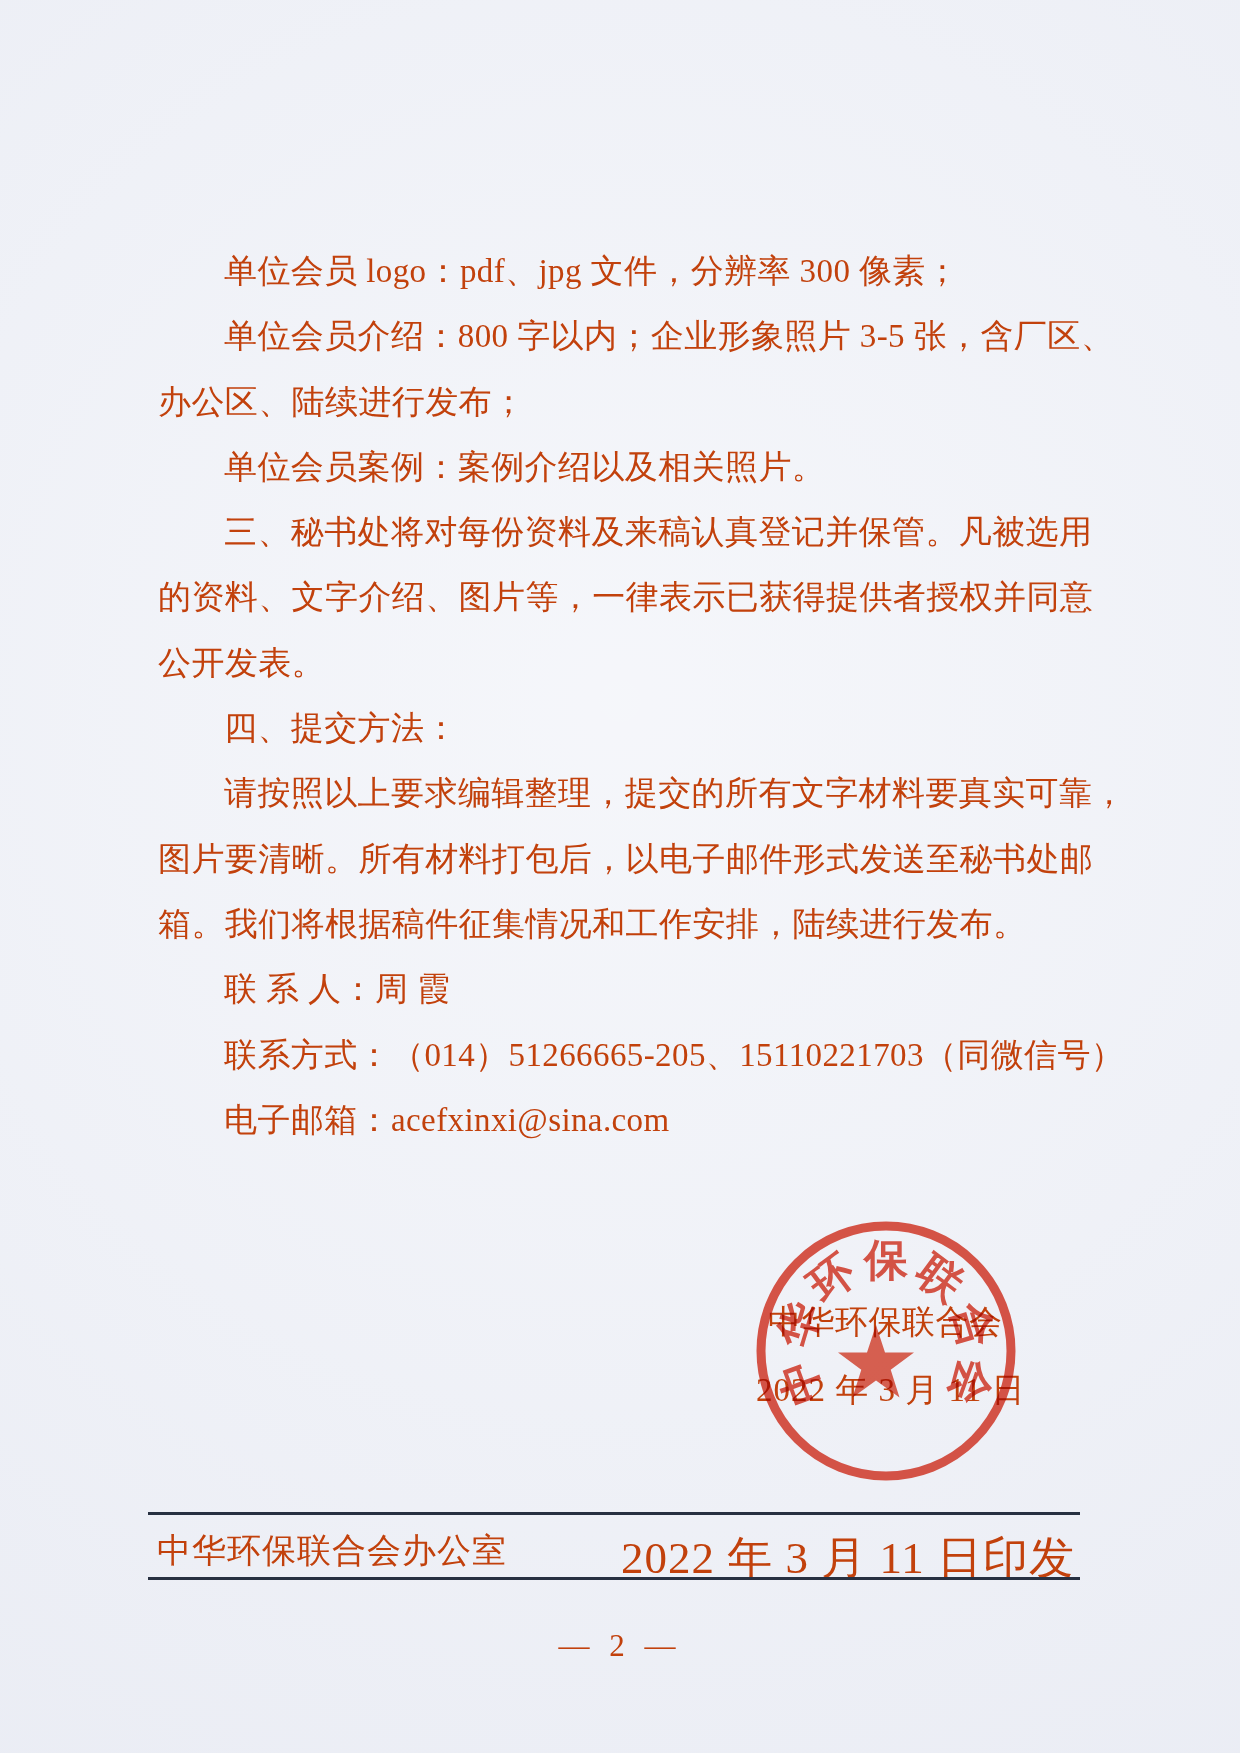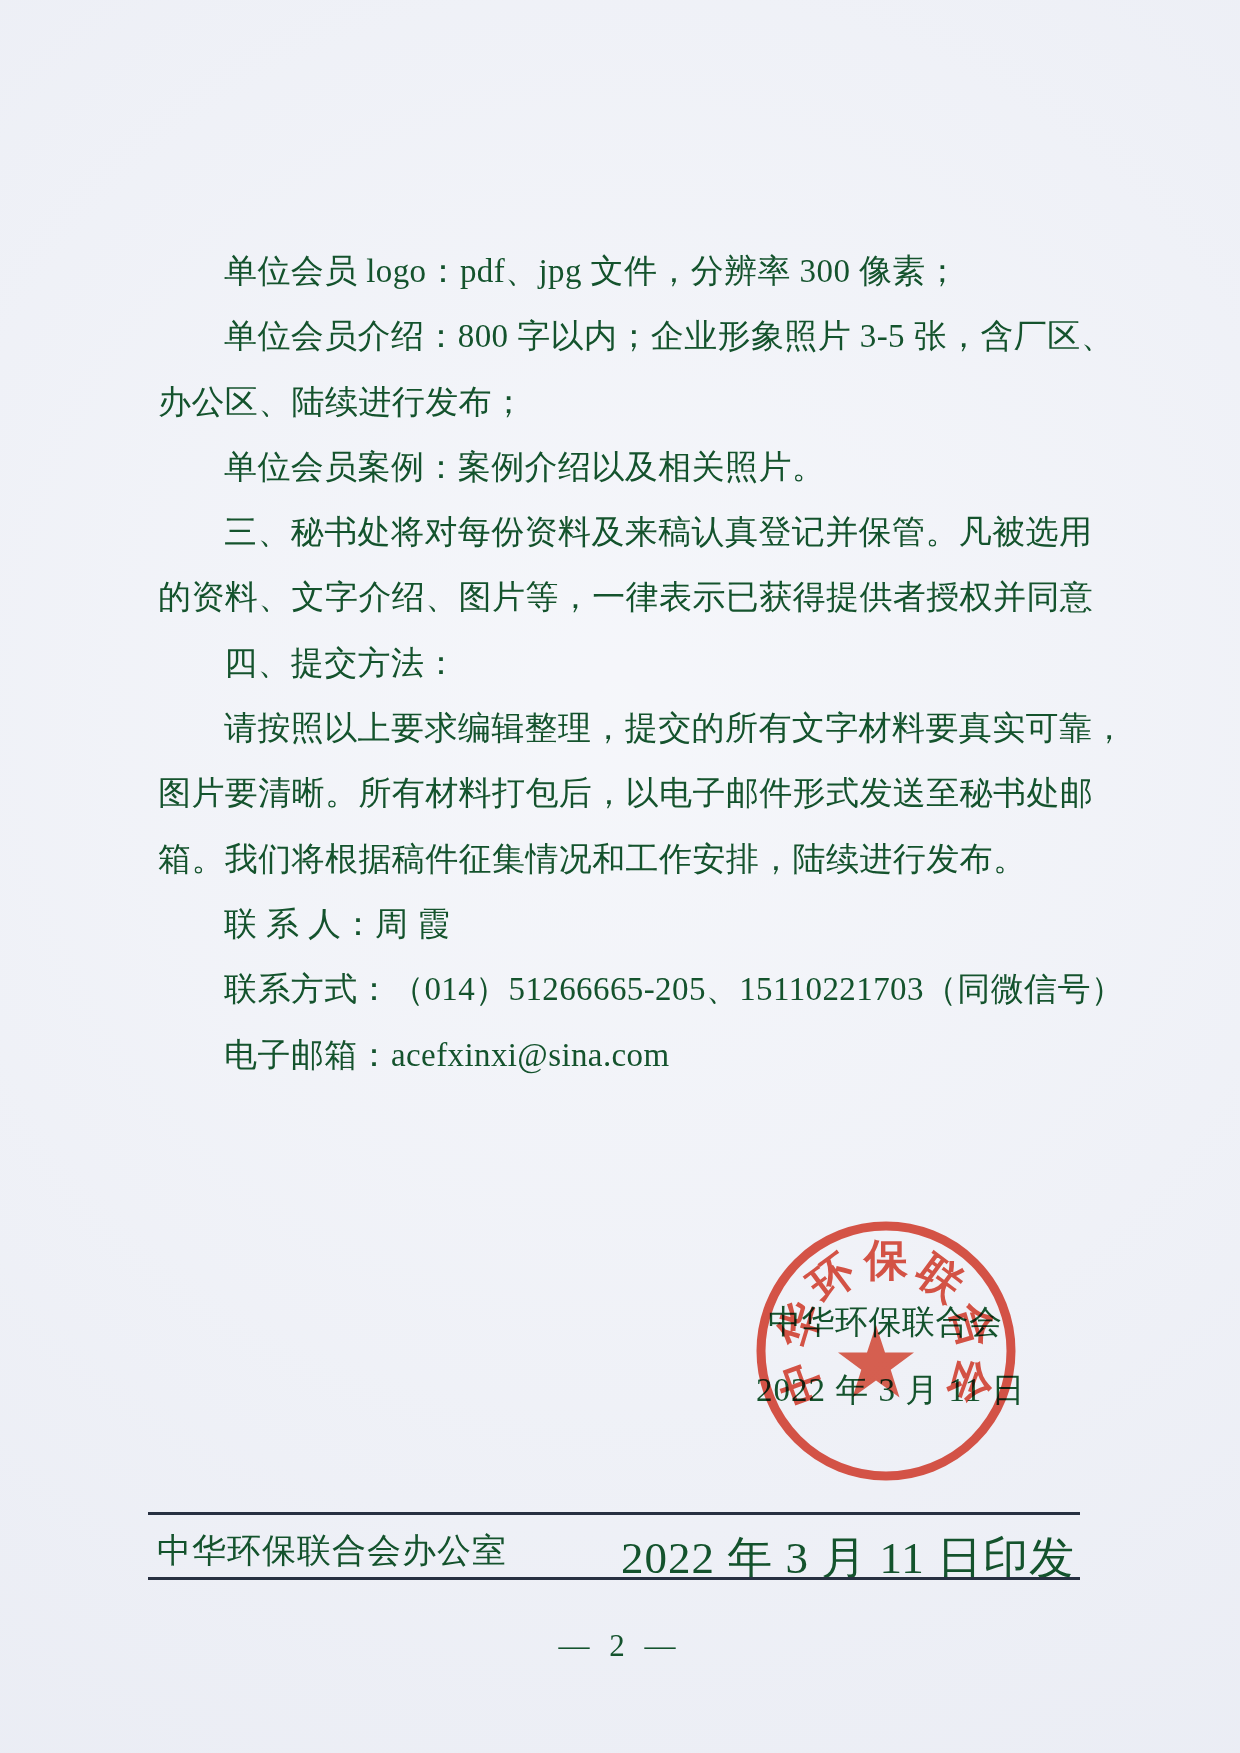--- a/index.html
+++ b/index.html
@@ -3,21 +3,21 @@
 <meta charset="utf-8">
 <style>
   html, body { margin: 0; padding: 0; }
   .page {
     position: relative;
     width: 1240px;
     height: 1753px;
     background: #f0f2f8;
     overflow: hidden;
     font-family: "Liberation Serif", "DejaVu Serif", serif;
-    color: #14532d;
+    color: #c2410c;
   }
   
   .page::after {
     content: "";
     position: absolute; inset: 0;
     background: radial-gradient(circle at 50% 40%, rgba(255,255,255,0.35), rgba(210,214,228,0.18));
     pointer-events: none;
   }
   .body-text {
     position: absolute;
@@ -107,20 +107,21 @@
 
 <div class="page">
 
   <div class="body-text">
     <div class="line indent">单位会员 logo：pdf、jpg 文件，分辨率 300 像素；</div>
     <div class="line indent">单位会员介绍：800 字以内；企业形象照片 3-5 张，含厂区、</div>
     <div class="line">办公区、陆续进行发布；</div>
     <div class="line indent">单位会员案例：案例介绍以及相关照片。</div>
     <div class="line indent">三、秘书处将对每份资料及来稿认真登记并保管。凡被选用</div>
     <div class="line">的资料、文字介绍、图片等，一律表示已获得提供者授权并同意</div>
+    <div class="line">公开发表。</div>
     <div class="line indent">四、提交方法：</div>
     <div class="line indent">请按照以上要求编辑整理，提交的所有文字材料要真实可靠，</div>
     <div class="line">图片要清晰。所有材料打包后，以电子邮件形式发送至秘书处邮</div>
     <div class="line">箱。我们将根据稿件征集情况和工作安排，陆续进行发布。</div>
     <div class="line indent">联 系 人：周 霞</div>
     <div class="line indent">联系方式：（014）51266665-205、15110221703（同微信号）</div>
     <div class="line indent">电子邮箱：acefxinxi@sina.com</div>
   </div>
 
   <div class="sign-org">中华环保联合会</div>

